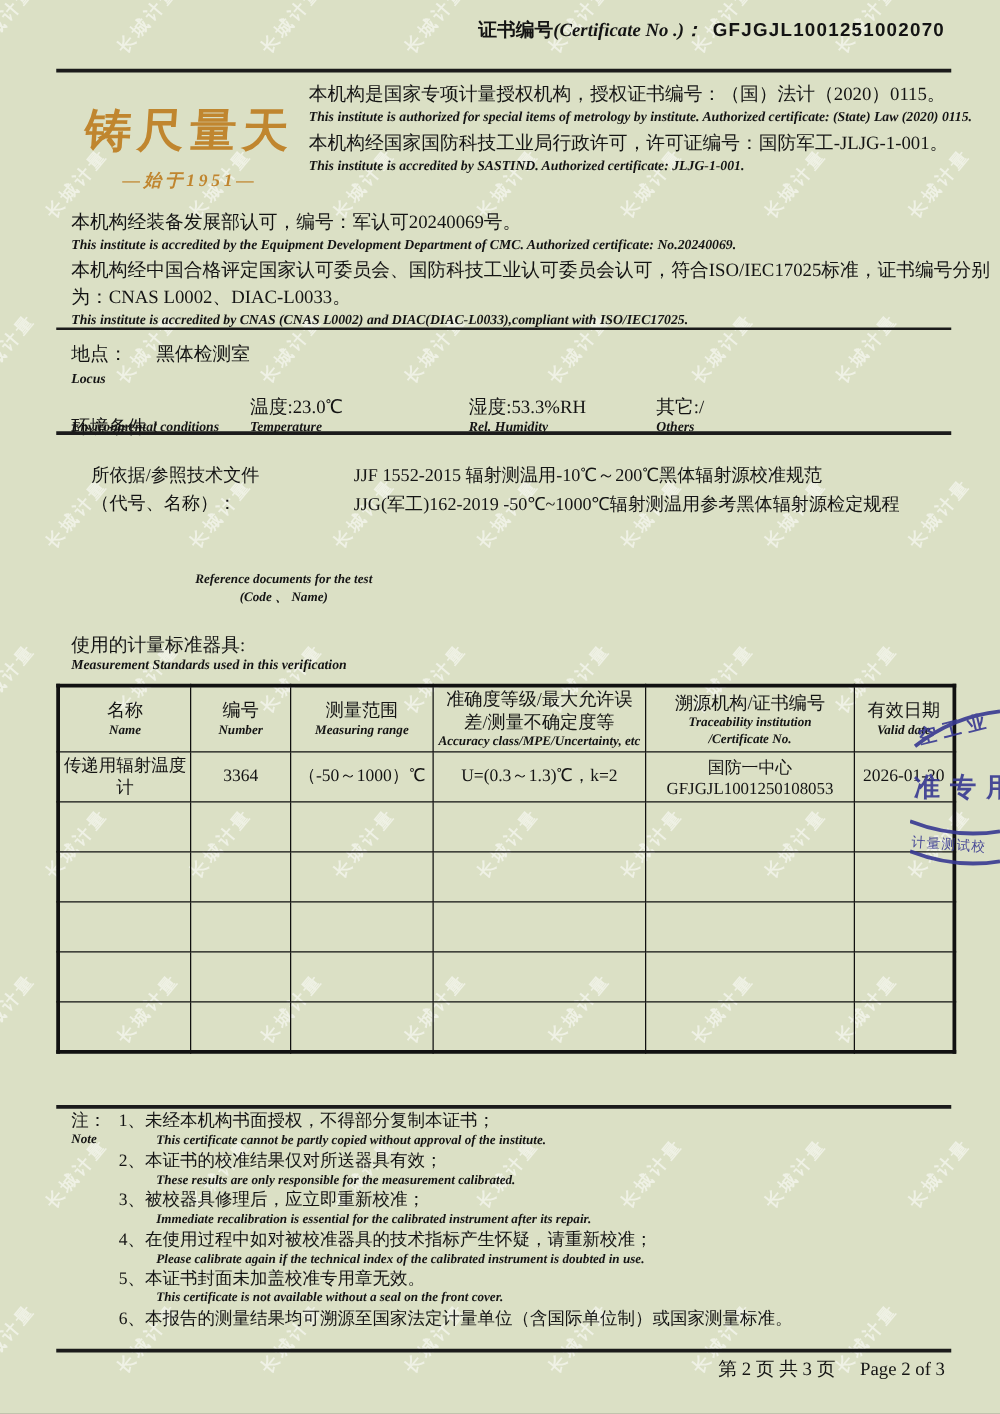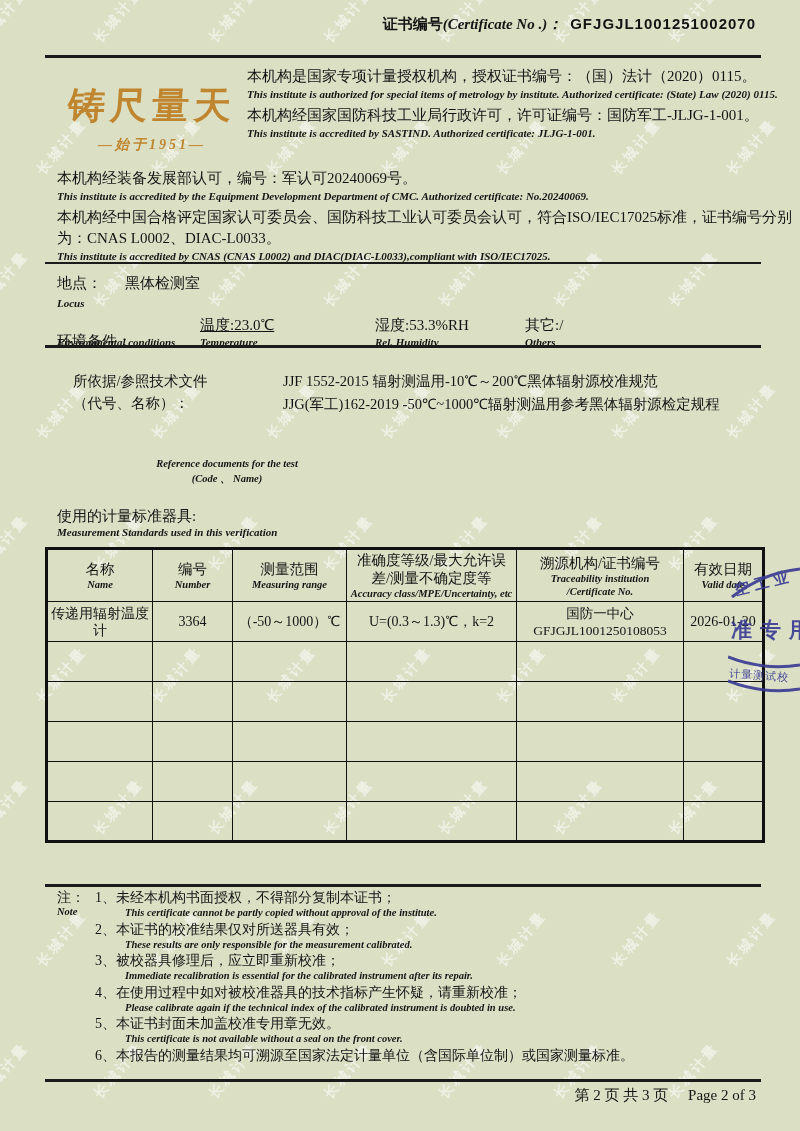--- a/index.html
+++ b/index.html
@@ -175,21 +175,21 @@
       <div class="en-line">This institute is accredited by CNAS (CNAS L0002) and DIAC(DIAC-L0033),compliant with ISO/IEC17025.</div>
     </div>
 
     <div class="rule rule-2"></div>
 
     <div class="loc">
       <span class="abs cn15" style="left:0; top:0;">地点：</span>
       <span class="abs cn15" style="left:68px; top:0;">黑体检测室</span>
       <span class="abs en" style="left:0; top:23px;">Locus</span>
       <span class="abs cn15" style="left:0;    top:58px;">环境条件：</span>
-      <span class="abs cn15" style="left:143px; top:42px;text-decoration:underline;">温度:23.0℃</span>
+      <span class="abs cn15" style="left:143px; top:42px;">温度:23.0℃</span>
       <span class="abs cn15" style="left:318px; top:42px;">湿度:53.3%RH</span>
       <span class="abs cn15" style="left:468px; top:42px;">其它:/</span>
       <span class="abs en" style="left:0;    top:62px;">Environmental conditions</span>
       <span class="abs en" style="left:143px; top:62px;">Temperature</span>
       <span class="abs en" style="left:318px; top:62px;">Rel. Humidity</span>
       <span class="abs en" style="left:468px; top:62px;">Others</span>
     </div>
 
     <div class="rule rule-3"></div>
 

